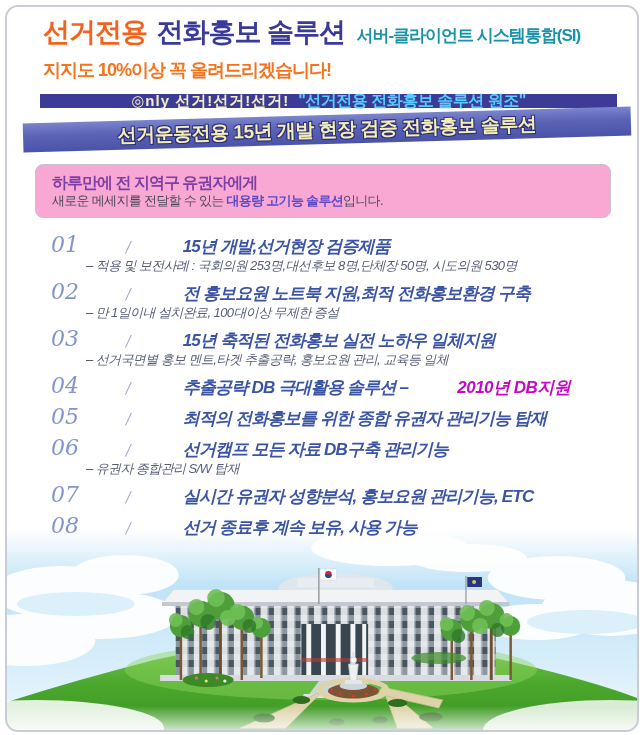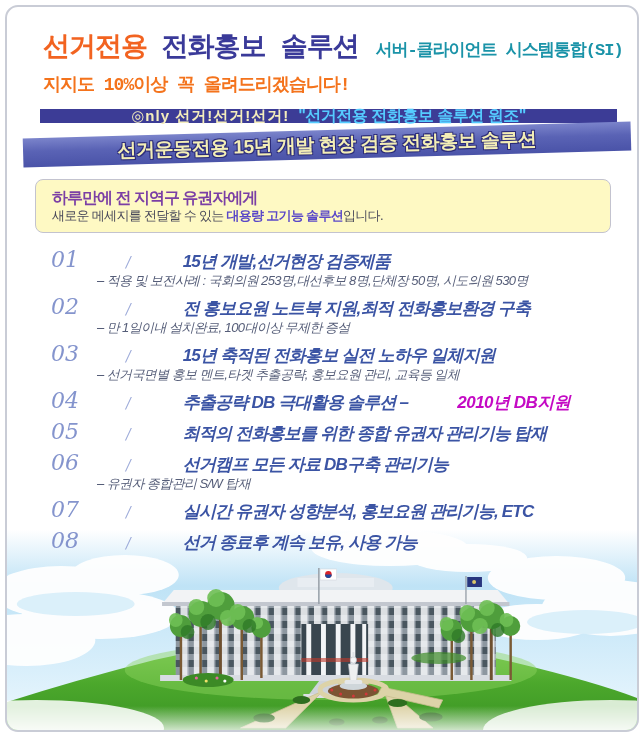--- a/index.html
+++ b/index.html
@@ -1,52 +1,52 @@
 <!DOCTYPE html>
 <html><head>
 <meta charset="utf-8">
 <style>
   html,body{margin:0;padding:0;background:#ffffff;}
   body{font-family:"Liberation Sans","DejaVu Sans",sans-serif;-webkit-font-smoothing:antialiased;}
   .page{position:relative;width:630px;height:723px;margin:5px;border:2px solid #c9ccd6;border-radius:13px;overflow:hidden;background:#ffffff;box-sizing:content-box;}
 
   
-  .header{position:relative;z-index:2;padding:24px 0 0 36px;font-family:Liberation Mono, monospace;}
+  .header{position:relative;z-index:2;padding:8px 0 0 36px;}
   .title-line{line-height:34px;white-space:nowrap;}
   .brand-1{font-size:27px;font-weight:bold;color:#f26320;letter-spacing:-1px;}
   .brand-2{font-size:27px;font-weight:bold;color:#3a3a99;letter-spacing:-1px;margin-left:5px;}
   .brand-suffix{font-size:17px;font-weight:bold;color:#1a93a8;letter-spacing:-1px;margin-left:7px;}
   .tagline{margin-top:5px;font-size:18px;font-weight:bold;color:#f4731c;letter-spacing:-1px;line-height:24px;}
 
   
   .ribbon1{position:relative;z-index:2;margin:12px 0 0 33px;width:577px;height:14px;background:#3c3c96;display:flex;align-items:center;justify-content:center;gap:9px;white-space:nowrap;}
   .ribbon1-prefix{font-size:15px;font-weight:bold;color:#f5eebc;letter-spacing:1px;}
   .ribbon1-quote{font-size:16px;font-weight:bold;color:#55ccff;letter-spacing:-0.5px;}
   .ribbon2{position:relative;z-index:2;margin:7px 0 0 16px;width:608px;height:29px;transform:rotate(-1.6deg);background:linear-gradient(180deg,#7b84cb 0%,#5a63b5 45%,#4a53a8 100%);display:flex;align-items:center;justify-content:center;}
   .ribbon2-text{font-size:19px;font-weight:bold;color:#f3eeb6;letter-spacing:-0.5px;text-shadow:-1px -1px 0 #2c2c78,1px -1px 0 #2c2c78,-1px 1px 0 #2c2c78,1px 1px 0 #2c2c78;white-space:nowrap;}
 
   
-  .contact{position:relative;z-index:2;margin:20px 26px 0 28px;height:54px;background:#fef9c3;border:1px solid #c3c3cf;border-radius:8px;display:flex;align-items:center;padding:0 16px;box-sizing:border-box;justify-content:center;}
+  .contact{position:relative;z-index:2;margin:20px 26px 0 28px;height:54px;background:#f9a8d4;border:1px solid #c3c3cf;border-radius:8px;display:flex;align-items:center;padding:0 16px;box-sizing:border-box;justify-content:center;}
   .contact-left{flex:1;min-width:0;}
   .contact-line1{font-size:16px;font-weight:bold;color:#7b3fa5;letter-spacing:-1px;line-height:19px;}
   .contact-line2{font-size:13px;color:#49495a;letter-spacing:-0.7px;line-height:17px;white-space:nowrap;}
   .contact-line2 .em{color:#5a48c8;font-weight:bold;}
   .contact-right{display:flex;align-items:baseline;gap:7px;white-space:nowrap;}
   .contact-label{font-size:18px;font-weight:bold;color:#2d2d5e;letter-spacing:-1px;}
   .contact-phone{font-size:21px;font-weight:bold;color:#2636d9;letter-spacing:0;}
 
   
   .features{position:relative;z-index:2;margin:17px 20px 0 44px;}
   .feat{margin-bottom:9px;}
   .feat-head{display:flex;align-items:baseline;line-height:20px;white-space:nowrap;gap:44px;}
   .feat-num{font-family:"DejaVu Serif","Liberation Serif",serif;font-style:italic;font-size:22px;color:#8494cd;min-width:30px;}
   .feat-slash{font-family:"DejaVu Serif",serif;font-style:italic;font-size:14px;color:#9aa8d8;margin:0 8px 0 1px;}
   .feat-title{font-size:17px;font-weight:bold;font-style:italic;color:#3b54a4;letter-spacing:-0.8px;}
   .feat-title-em{font-size:17px;font-weight:bold;font-style:italic;color:#c40ac4;letter-spacing:-0.5px;margin-left:5px;}
-  .feat-sub{margin:2px 0 0 46px;font-size:13px;font-style:italic;color:#555d78;letter-spacing:-0.6px;line-height:14px;}
+  .feat-sub{margin:2px 0 0 35px;font-size:13px;font-style:italic;color:#555d78;letter-spacing:-0.6px;line-height:14px;}
 
   
   .scene{position:absolute;left:0;right:0;bottom:0;height:200px;z-index:1;}
   .scene svg{display:block;width:100%;height:100%;}
 </style>
 </head>
 <body>
 
 <div class="page">
 

